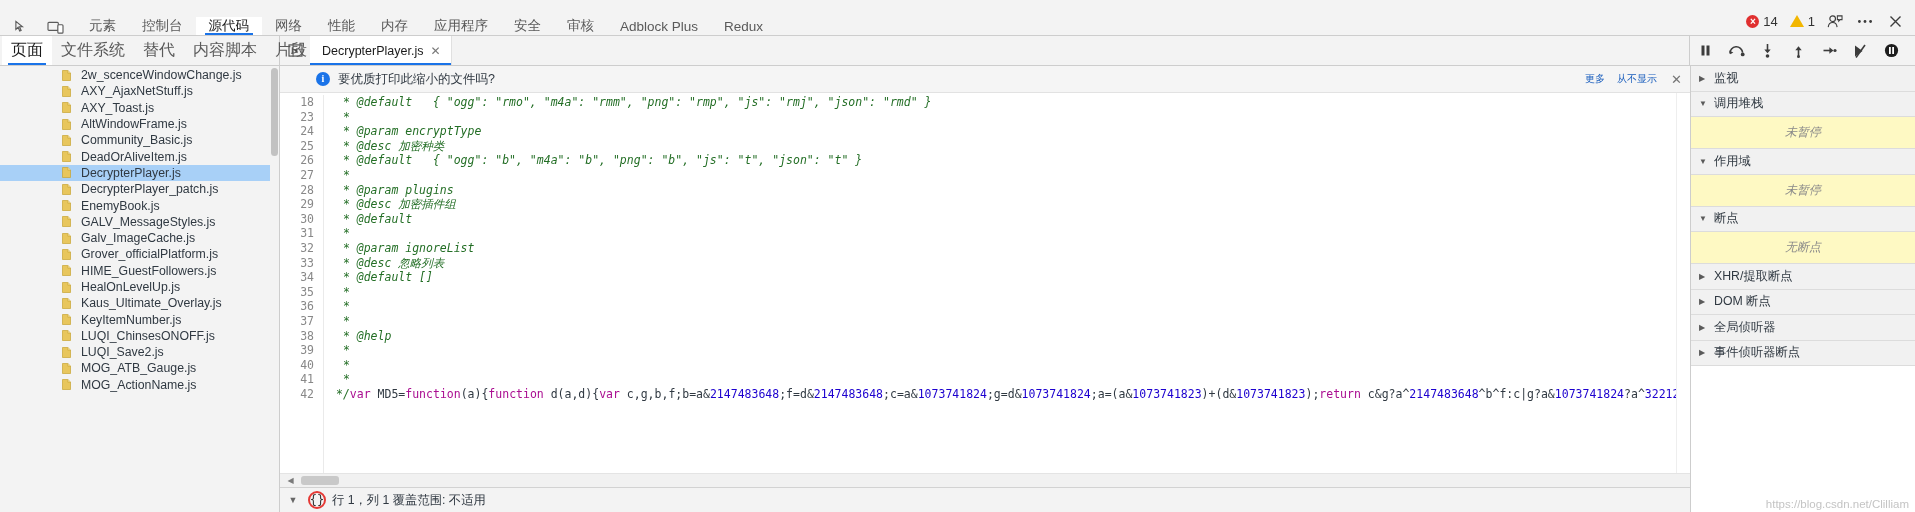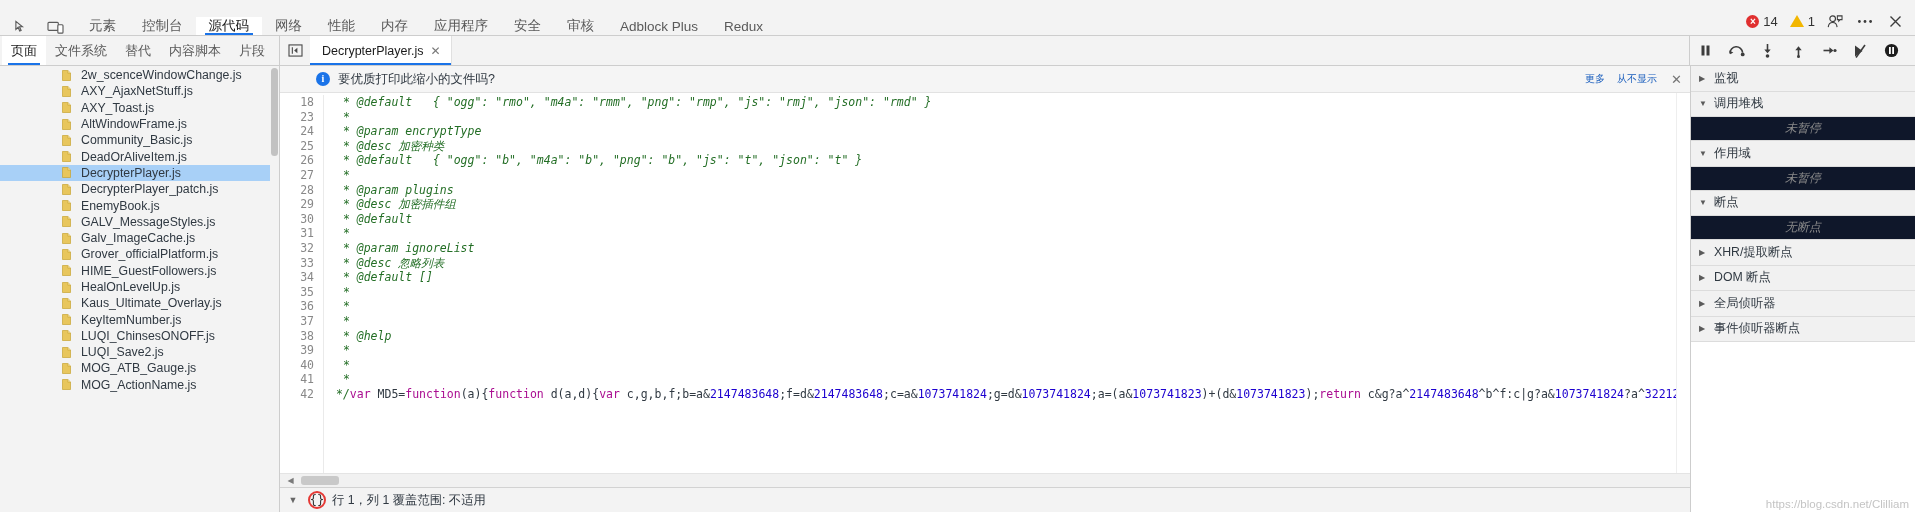--- a/index.html
+++ b/index.html
@@ -43,21 +43,21 @@
   .tb-small { width:28px; height:28px; display:flex;align-items:center;justify-content:center;cursor:pointer;color:#5a5a5a;}
 
   
   .sub-row { height:30px; min-height:30px; display:flex; background:#f3f3f3; border-bottom:1px solid #cdcdcd; }
   .nav-tabs-pane {
     width:280px; min-width:280px; display:flex; align-items:stretch;
     border-right:1px solid #cdcdcd; background:#f3f3f3; padding-left:2px;
   }
   .nav-tab {
     padding:0 9px; display:flex;align-items:center;justify-content:center;
-    font-size:13px; color:#5a5a5a; cursor:pointer; position:relative; white-space:nowrap;
+    font-size:16px; color:#5a5a5a; cursor:pointer; position:relative; white-space:nowrap;
   }
   .nav-tab.active { color:#1a1a1a; background:#fff; }
   .nav-tab.active::after{content:"";position:absolute;left:6px;right:6px;bottom:0;height:2px;background:#1a73e8;}
   .nav-more{ padding:0 10px; display:flex;align-items:center;color:#5a5a5a;cursor:pointer;font-size:15px;letter-spacing:1px;}
   .editor-tabs-pane { flex:1; display:flex; align-items:stretch; background:#f3f3f3; }
   .panel-toggle { width:30px; display:flex;align-items:center;justify-content:center;cursor:pointer;}
   .file-tab {
     display:flex; align-items:center; gap:7px; padding:0 10px 0 12px;
     background:#fff; font-size:12.5px; color:#1a1a1a; position:relative; cursor:pointer;
     border-right:1px solid #e0e0e0;
@@ -145,22 +145,22 @@
     width:225px; min-width:225px; background:#fff; border-left:1px solid #cdcdcd;
     display:flex; flex-direction:column; overflow:hidden;
   }
   .dbg-section-head {
     height:25.5px; display:flex; align-items:center; gap:6px; padding-left:8px;
     background:#f1f1f1; border-bottom:1px solid #dcdcdc; font-size:12.3px;
     color:#303942; cursor:pointer; white-space:nowrap;
   }
   .tri { font-size:8px; color:#5a5a5a; width:9px; display:inline-block;}
   .dbg-empty {
-    height:24px; display:flex; align-items:center; justify-content:center;
-    font-size:12px; font-style:italic; color:#8a8a8a; background:#0f172a;
+    height:32px; display:flex; align-items:center; justify-content:center;
+    font-size:12px; font-style:italic; color:#8a8a8a; background:#fef9c3;
     border-bottom:1px solid #dcdcdc;
   }
   .dbg-fill{ flex:1; background:#fff; }
 </style>
 </head>
 <body>
 
 <div class="app">
 
   <div class="main-toolbar">

